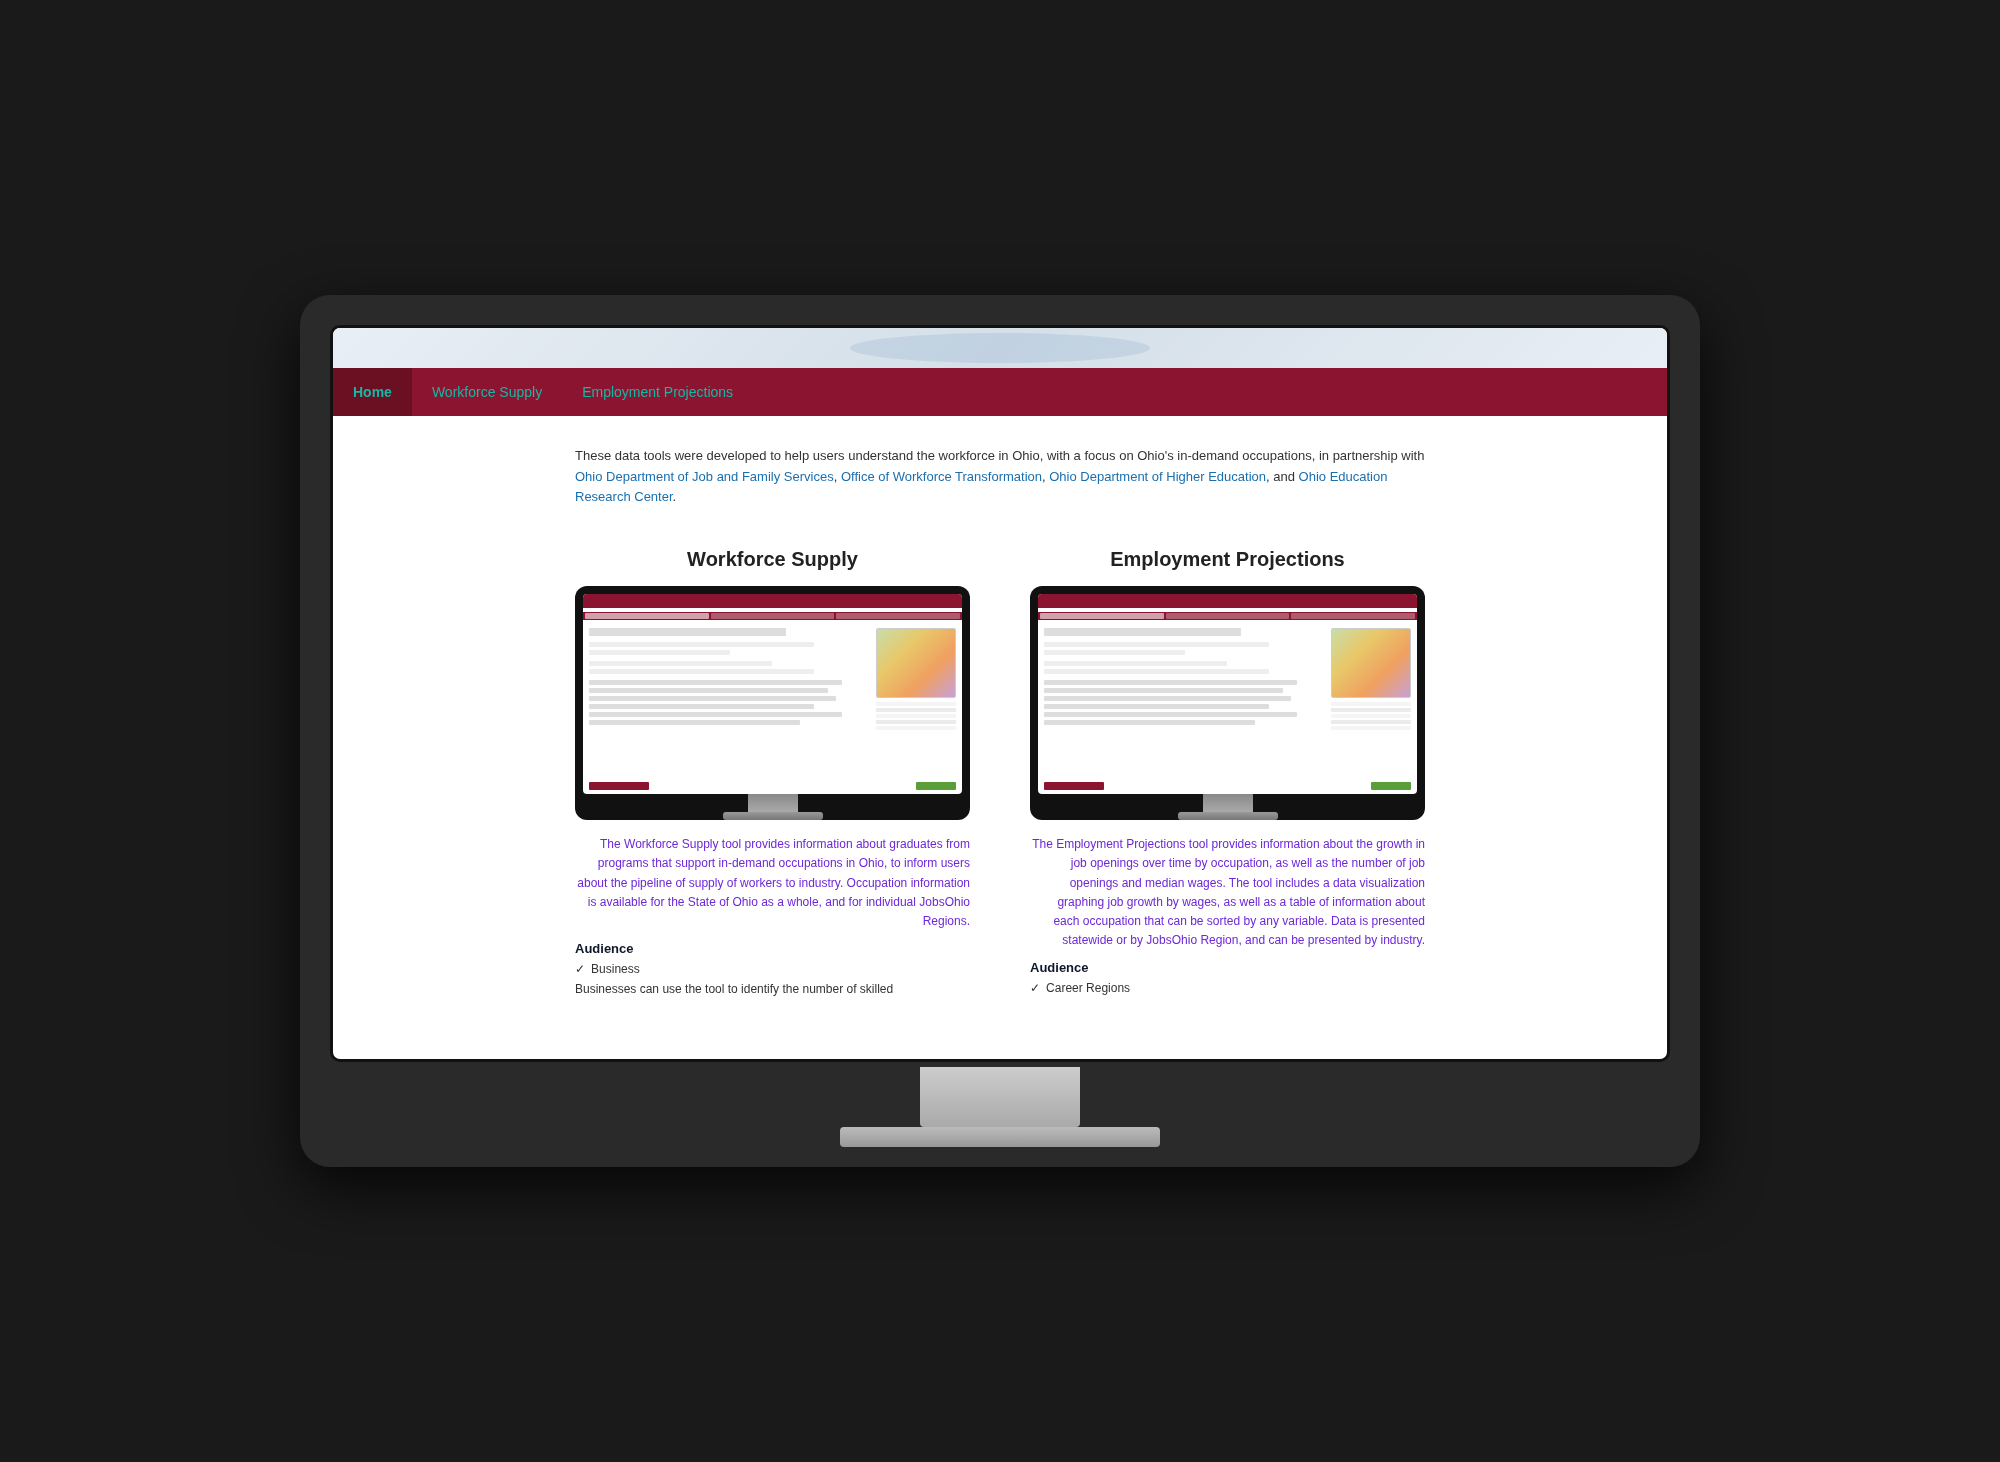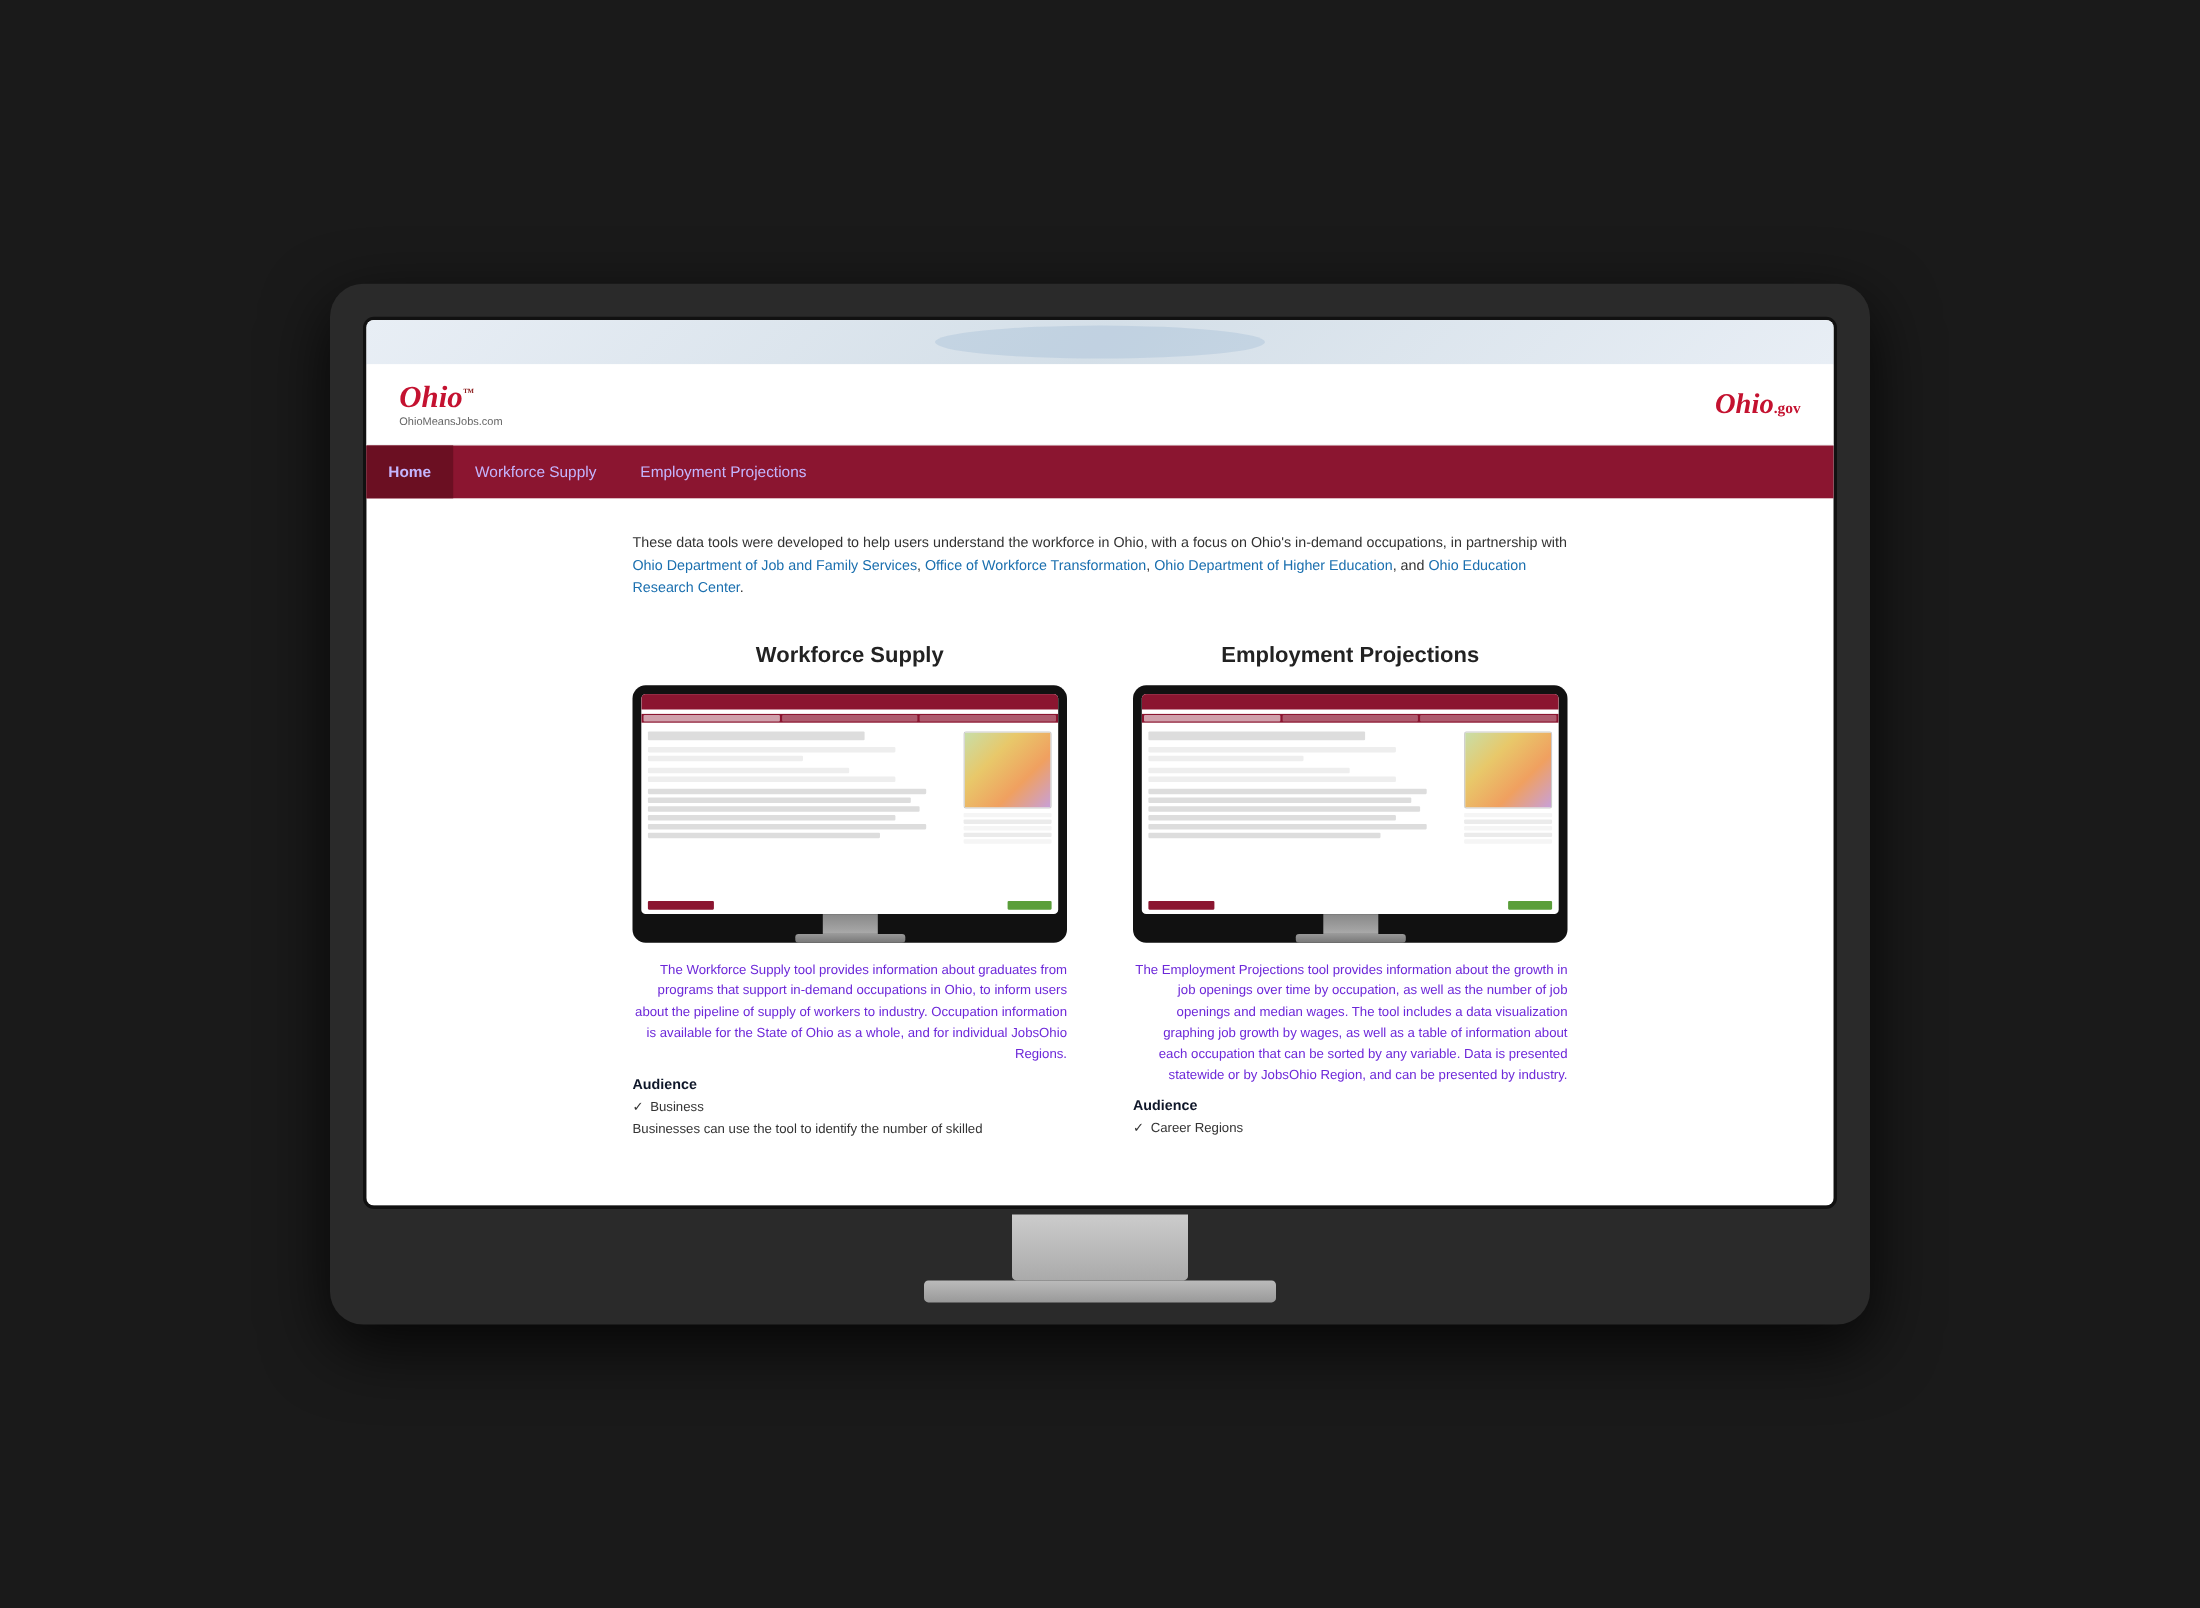--- a/index.html
+++ b/index.html
@@ -112,21 +112,21 @@
     }
 
     
     .nav-bar {
       background: #8b1530;
       padding: 0;
       display: flex;
     }
 
     .nav-bar a {
-      color: #c4b5fd;
+      color: #14b8a6;
       text-decoration: none;
       padding: 16px 20px;
       font-size: 14px;
       display: block;
     }
 
     .nav-bar a:first-child {
       background: #6b0f22;
       font-weight: bold;
     }
@@ -350,31 +350,20 @@
 </head>
 <body>
 
 <div class="monitor-outer">
   <div class="monitor-screen">
 
     <div class="website">
 
       <div class="header-bg"></div>
 
-      <div class="site-header">
-        <div class="ohio-logo">
-          <div class="ohio-logo-text">
-            <span>Ohio</span><sup style="font-size:10px; color:#8b1a1a;">™</sup>
-          </div>
-          <div class="ohio-logo-subtitle">OhioMeansJobs.com</div>
-        </div>
-        <div class="ohio-gov-logo">
-          <span style="color:#c41230; font-style:italic; font-family:Georgia,serif; font-size:26px;">Ohio</span><span style="color:#c41230; font-size:14px; font-style:normal; font-family:Georgia,serif;">.gov</span>
-        </div>
-      </div>
 
       <nav class="nav-bar">
         <a href="#">Home</a>
         <a href="#">Workforce Supply</a>
         <a href="#">Employment Projections</a>
       </nav>
 
       <div class="main-content">
 
         <p class="intro-text">

